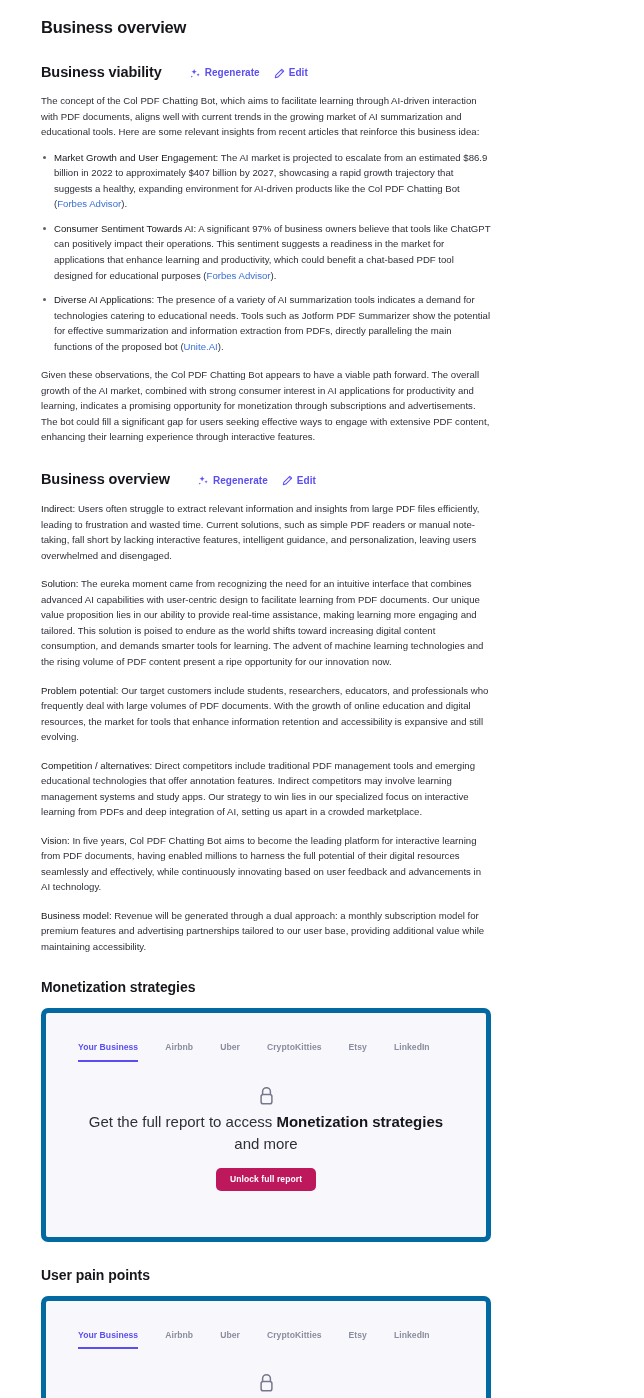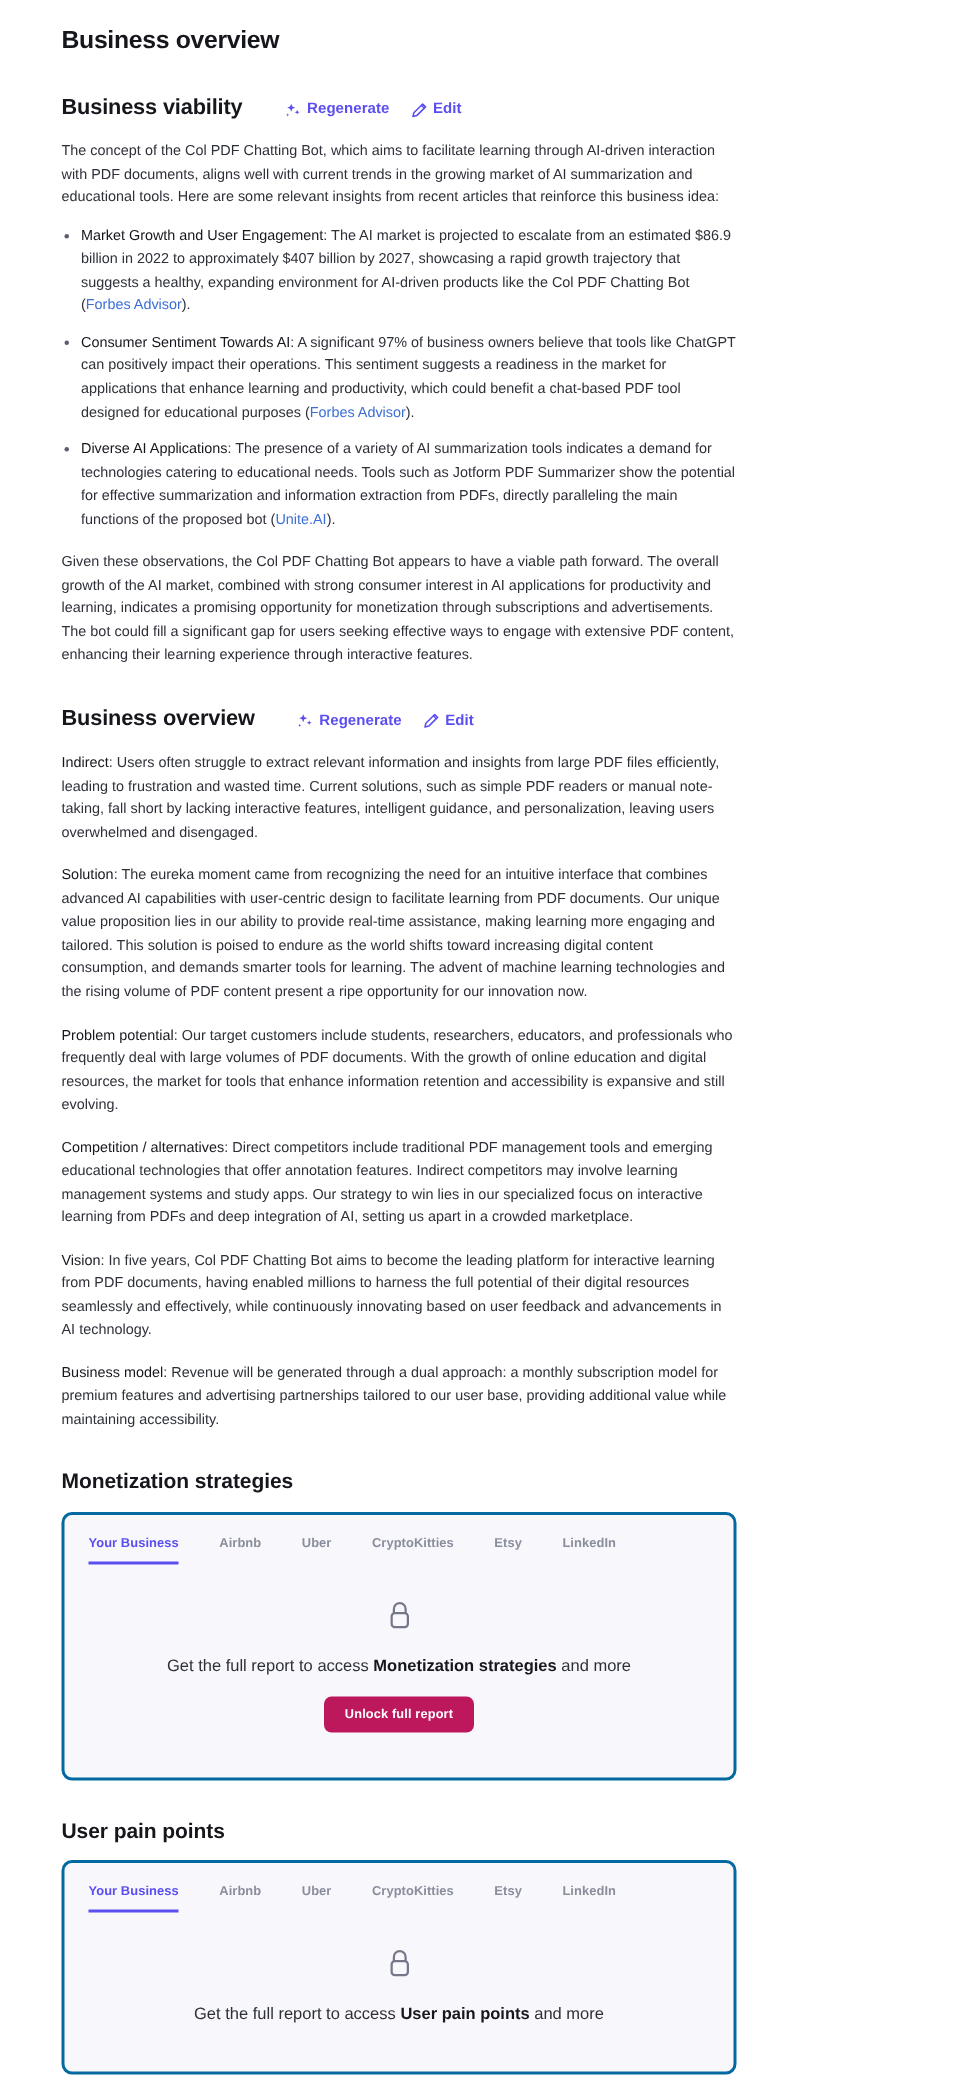--- a/index.html
+++ b/index.html
@@ -105,23 +105,23 @@
     width: 3px;
     height: 3px;
     background: #5c5f6b;
     border-radius: 50%;
   }
 
   
   .block { margin-top: 25px; }
   .card {
     background: #f8f8fc;
-    border: 2px solid #0369a1;
+    border: 5px solid #0369a1;
     border-radius: 7px;
-    padding: 0;
+    padding: 16px;
     overflow: hidden;
   }
   .tabs {
     display: flex;
     align-items: flex-start;
     gap: 27px;
     padding: 13px 16px 0 16px;
   }
   .tab {
     font-size: 8.6px;
@@ -137,23 +137,23 @@
   .tab.active {
     color: #5b4ef0;
     border-bottom-color: #5b4ef0;
   }
   .locked {
     padding: 24px 16px 30px 16px;
     text-align: center;
   }
   .lock-icon { display: inline-block; line-height: 0; }
   .locked-text {
-    font-size: 11px;
+    font-size: 15px;
     color: #2e3039;
-    margin-top: 11px;
+    margin-top: 1px;
     line-height: 1.5;
   }
   .locked-text .b { font-weight: bold; }
   .unlock-btn {
     display: inline-block;
     margin-top: 12px;
     background: #be185d;
     color: #ffffff;
     font-size: 8.5px;
     font-weight: bold;

